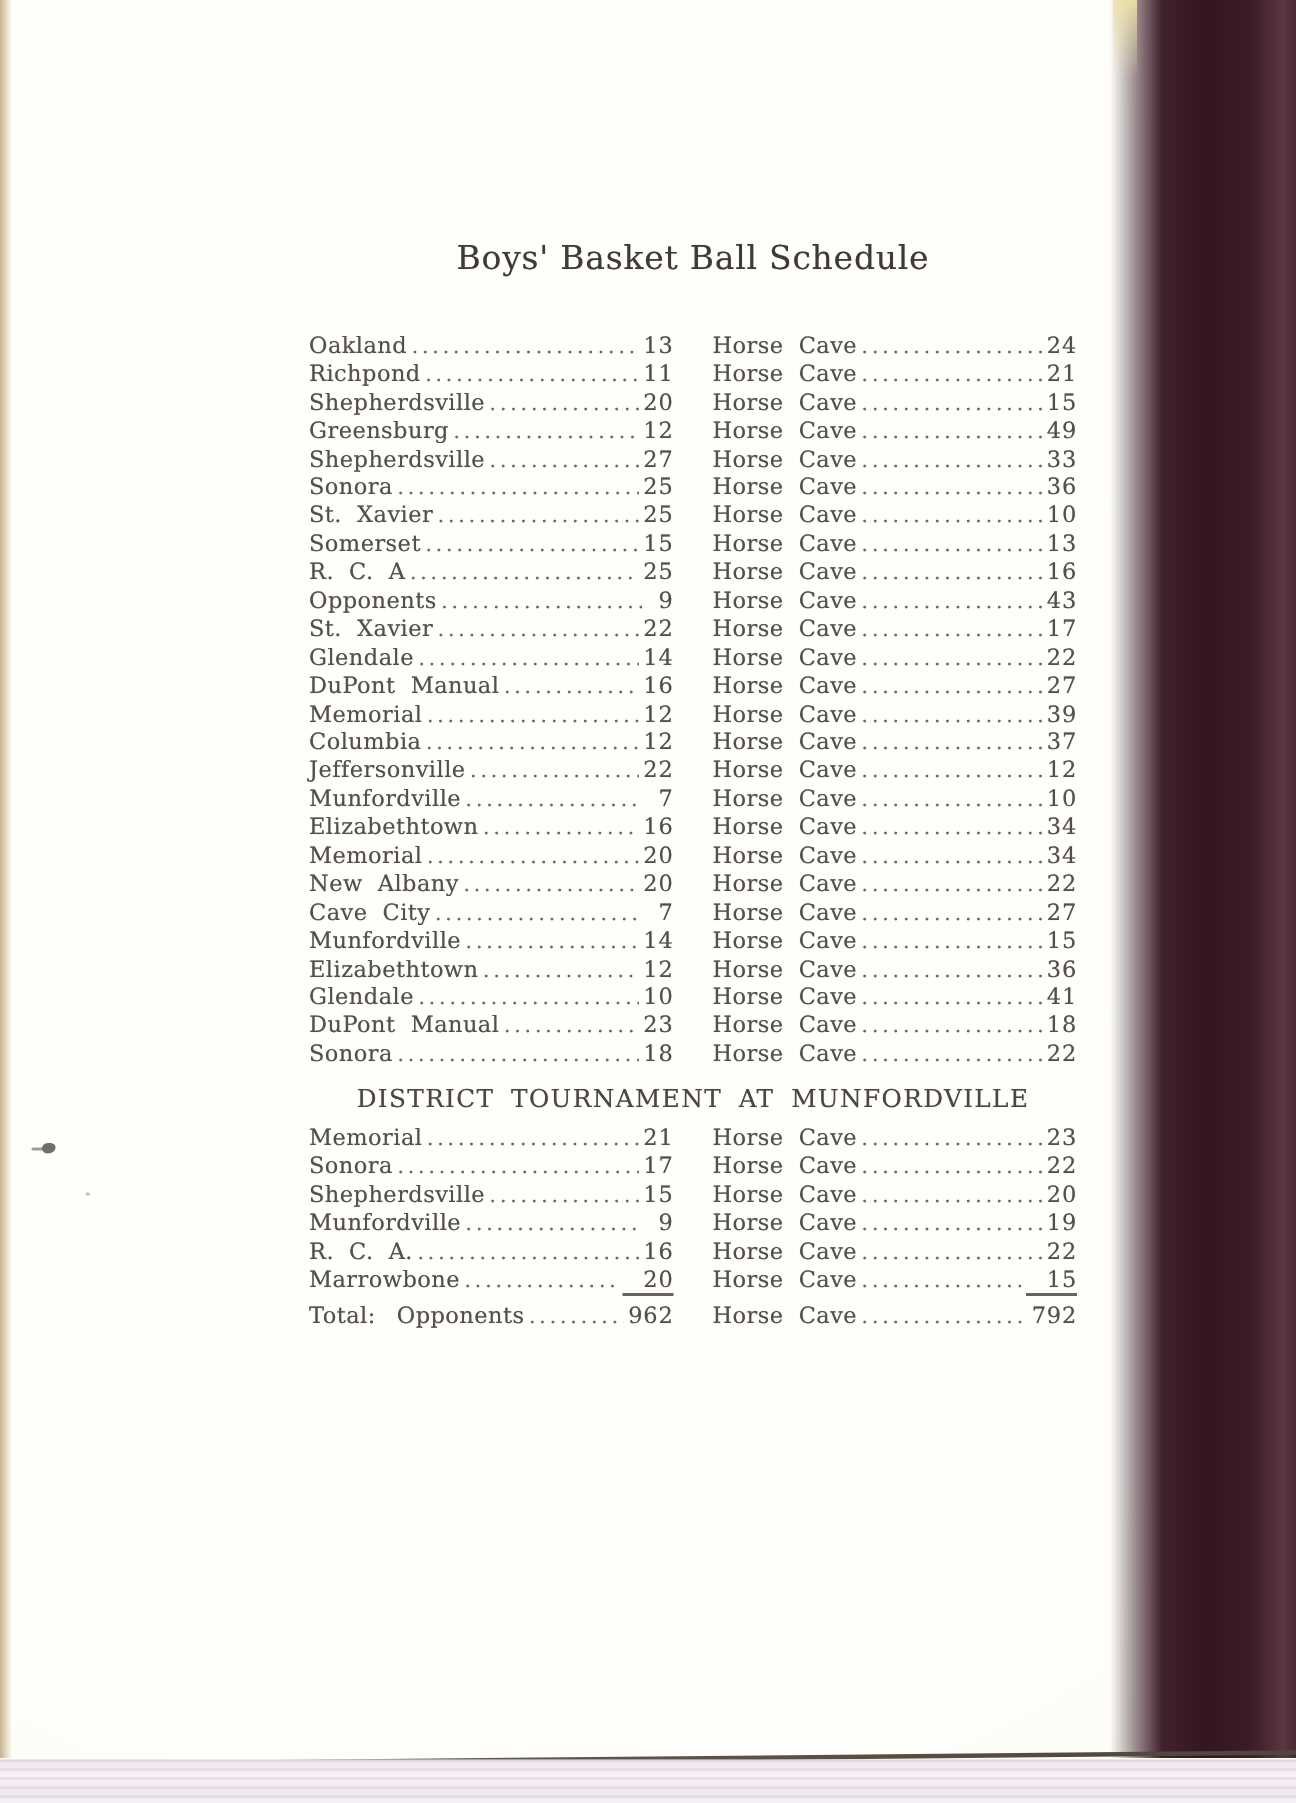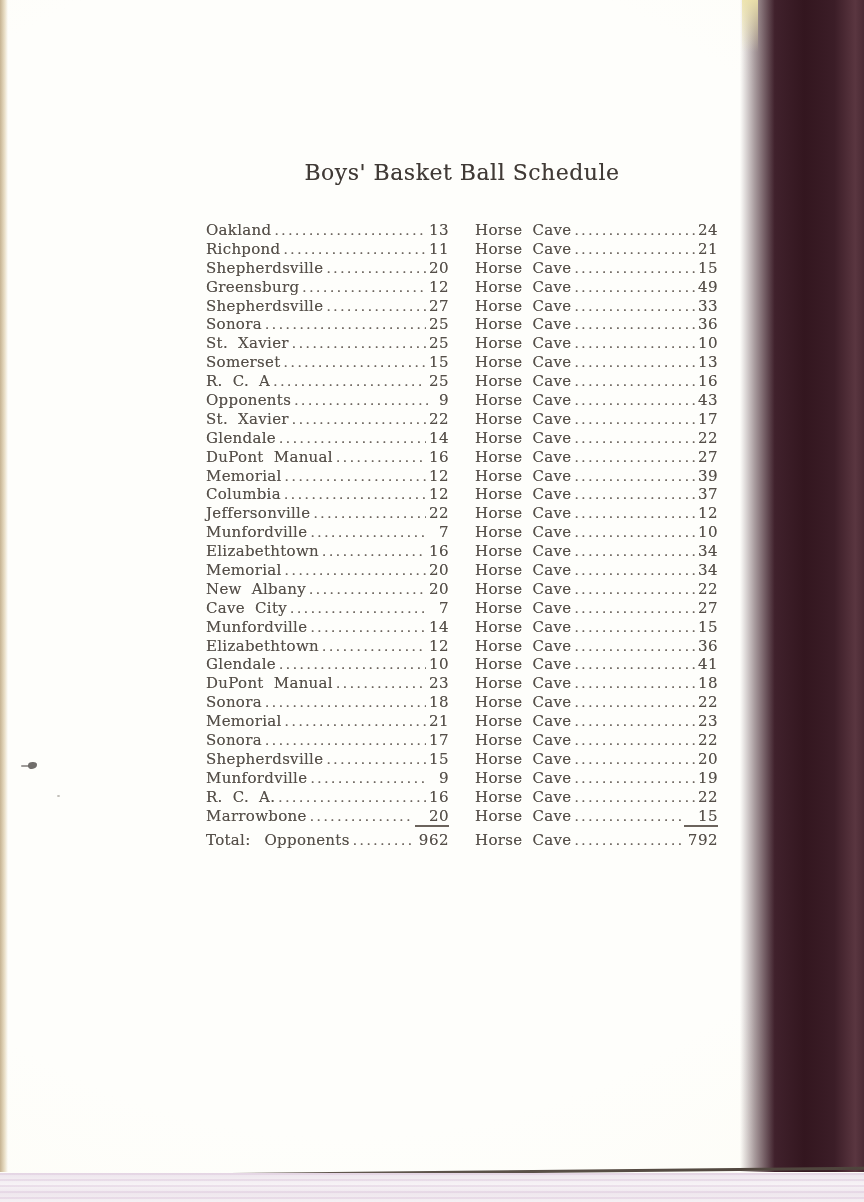--- a/index.html
+++ b/index.html
@@ -432,20 +432,21 @@
             <span class="score">18</span>
           </div>
           <div class="game">
             <span class="name">Horse Cave</span>
             <span class="leader"></span>
             <span class="score">22</span>
           </div>
         </div>
       </div>
 
+    <h2 class="section-heading">DISTRICT TOURNAMENT AT MUNFORDVILLE</h2>
 
     <div class="schedule">
 
         <div class="srow">
           <div class="game">
             <span class="name">Memorial</span>
             <span class="leader"></span>
             <span class="score">21</span>
           </div>
           <div class="game">

